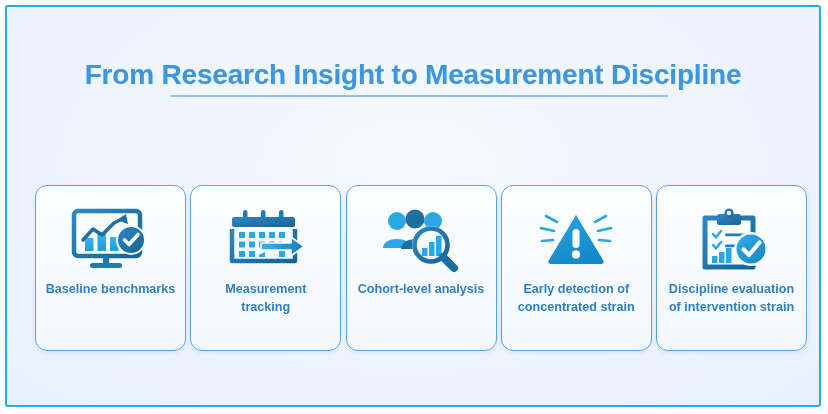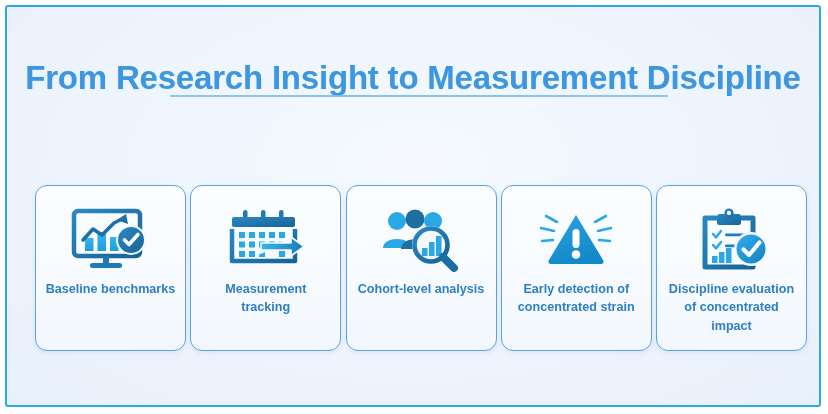--- a/index.html
+++ b/index.html
@@ -31,21 +31,21 @@
   
   .title-wrap {
     position: absolute;
     left: 0;
     top: 52px;
     width: 100%;
     text-align: center;
   }
   .title {
     display: inline-block;
-    font-size: 33px;
+    font-size: 28px;
     font-weight: bold;
     color: #3d96e0;
     letter-spacing: -0.2px;
     white-space: nowrap;
     padding-bottom: 15px;
     text-shadow: 0 0 1px rgba(61,150,224,0.25);
   }
   .title-underline {
     position: absolute;
     left: 163px;
@@ -296,18 +296,18 @@
             <rect x="37" y="41" width="5.5" height="15"></rect>
           </g>
 
           <circle cx="62" cy="42" r="17" fill="#f5f9ff"></circle>
           <circle cx="62" cy="42" r="14.5" fill="url(#g5b)"></circle>
           <polyline points="54.5,42.5 60,48 70.5,35.5" fill="none" stroke="#ffffff" stroke-width="4.2" stroke-linecap="round" stroke-linejoin="round"></polyline>
         </svg>
       </div>
       <div class="card-label">
         <span>Discipline evaluation</span>
-        <span class="l2">of concentrated impact</span>
+        <span class="l2">of intervention strain</span>
       </div>
     </div>
 
   </div>
 </div>
 
 </body></html>

